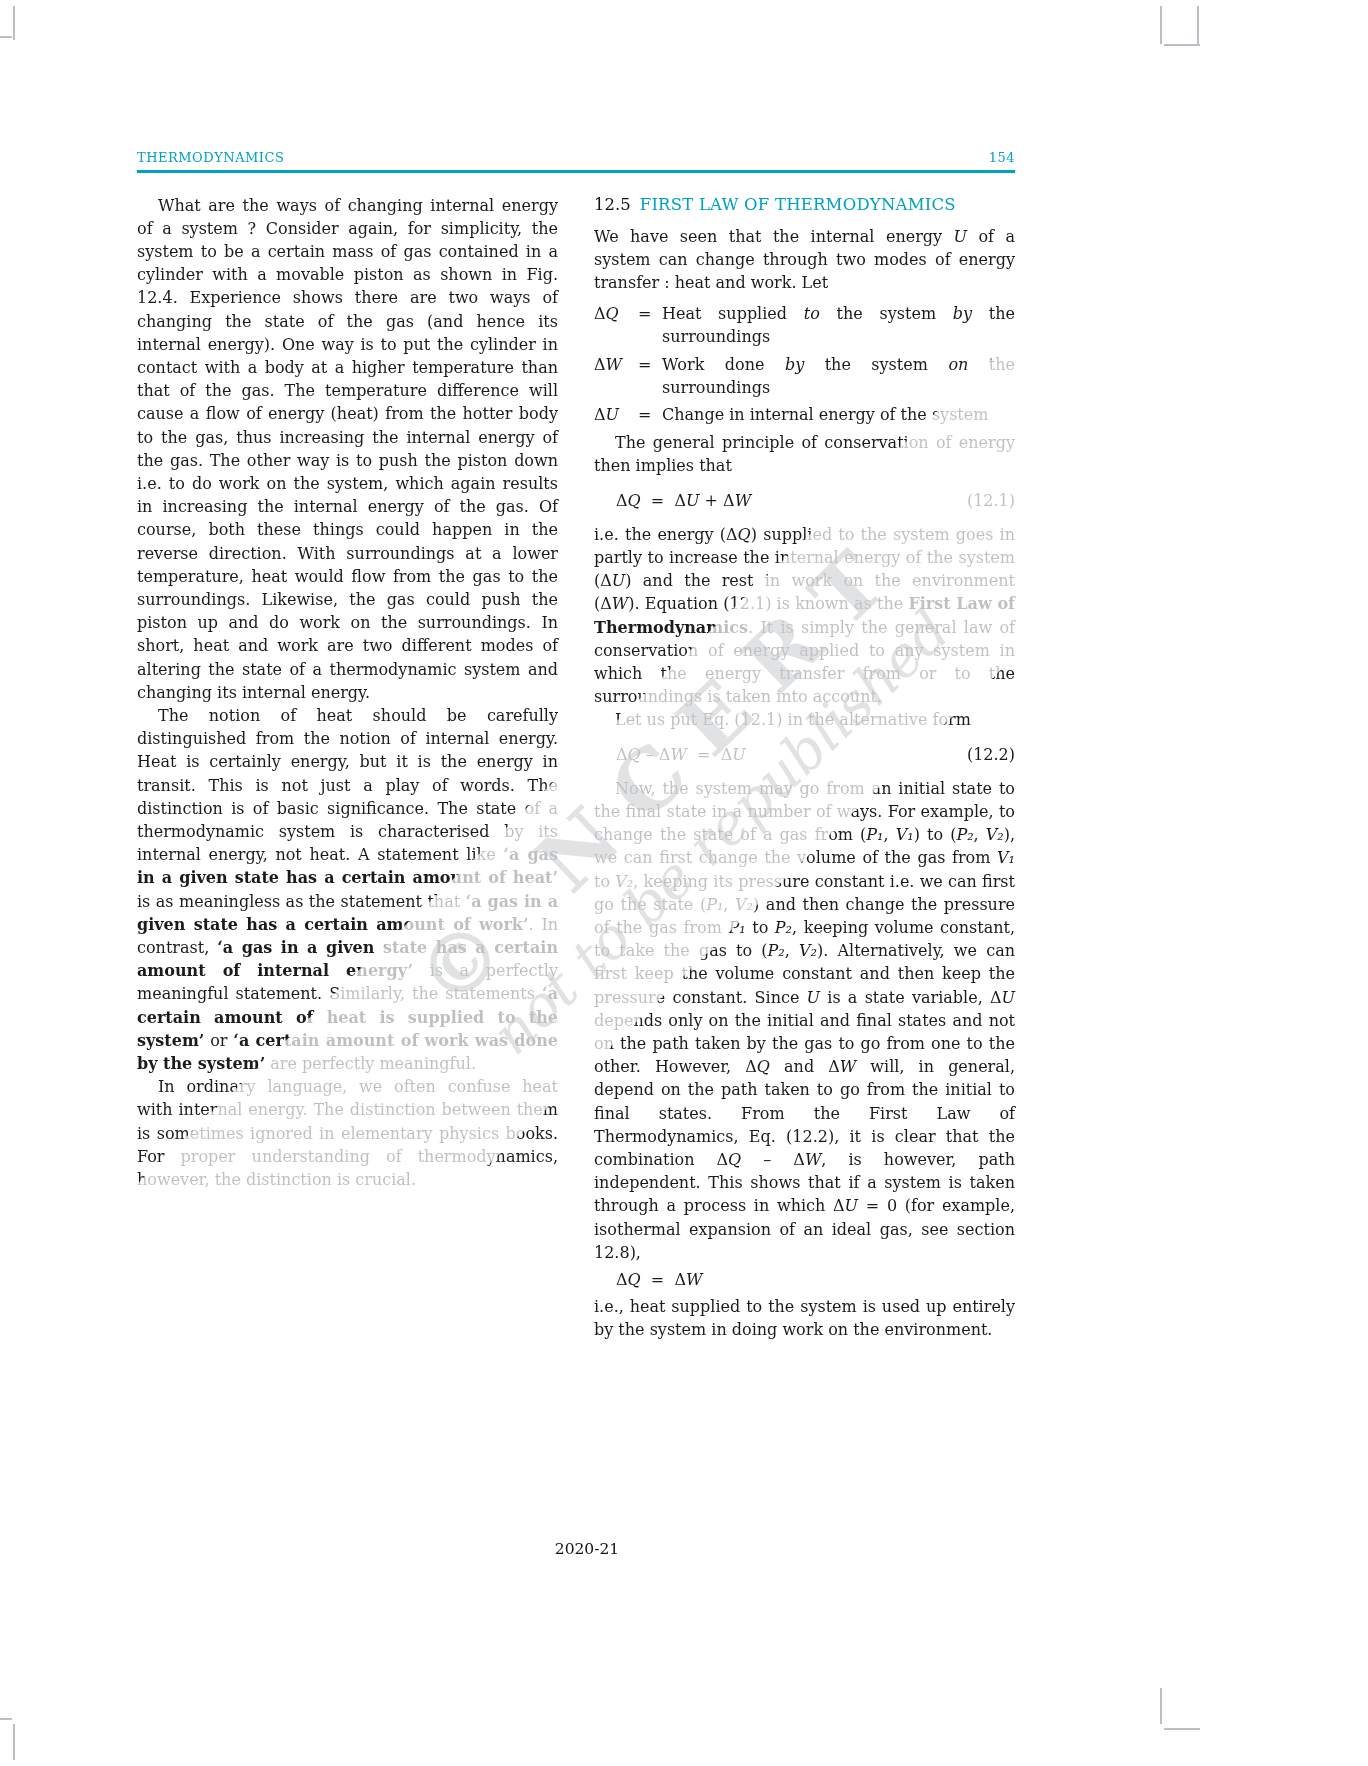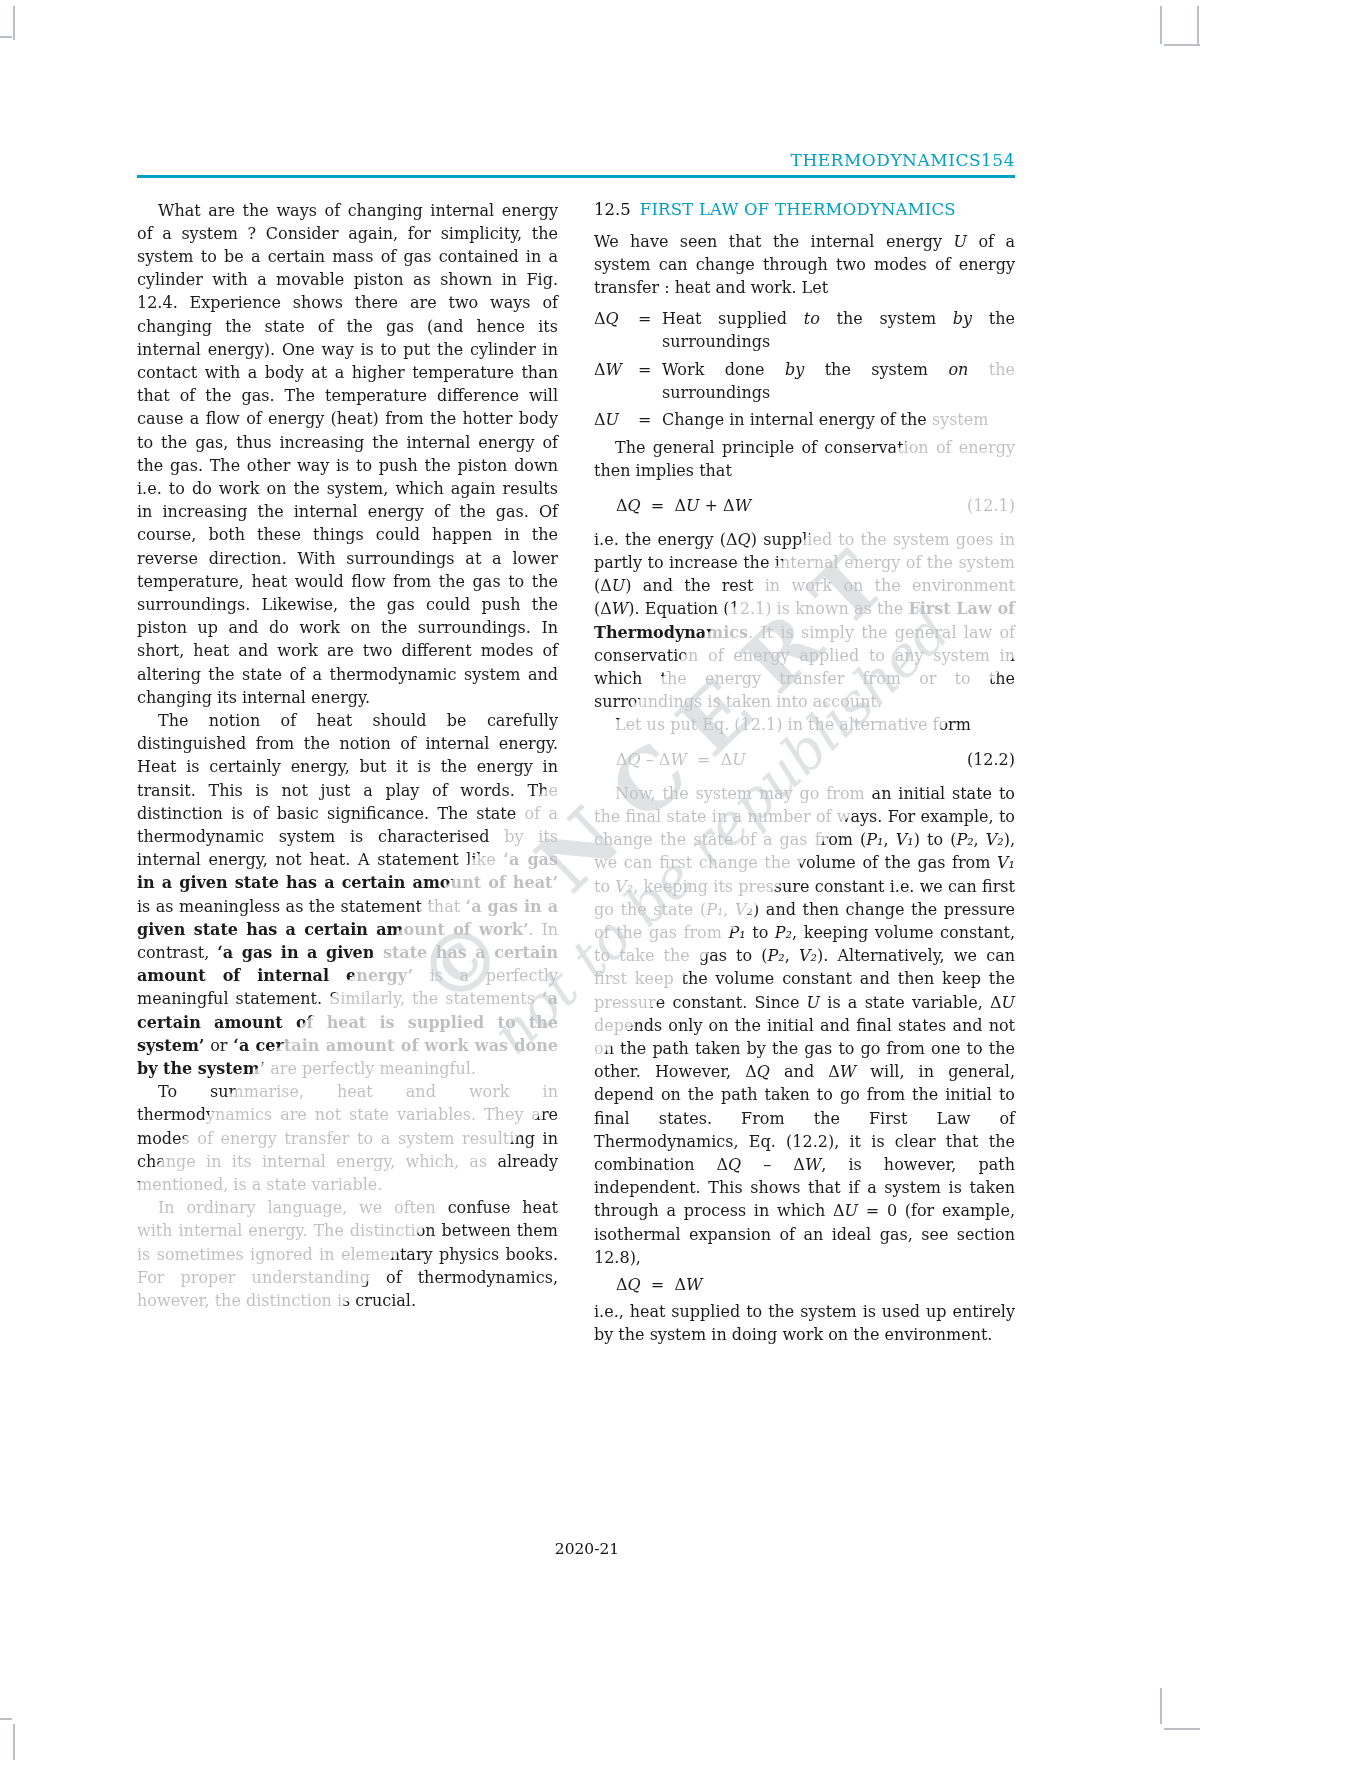--- a/index.html
+++ b/index.html
@@ -7,22 +7,22 @@
   html,body{width:1368px;height:1766px;background:#ffffff;overflow:hidden}
   body{position:relative;font-family:"DejaVu Serif","Liberation Serif",serif;color:var(--ink)}
 
   
   .mark{position:absolute;background:#b9bfc4}
   .mark.v{width:2px}
   .mark.h{height:2px}
 
   .content{position:absolute;left:137px;top:150px;width:878px}
 
-  .pg-header{display:flex;justify-content:flex-end;align-items:baseline;
-             color:var(--accent);font-size:17px;letter-spacing:.5px}
+  .pg-header{display:flex;justify-content:space-between;align-items:baseline;
+             color:var(--accent);font-size:13px;letter-spacing:.5px}
   .rule{height:2.5px;background:var(--accent);margin-top:5px}
 
   .columns{display:flex;gap:36px;margin-top:21px}
   .col{width:421px;font-size:16px;line-height:23.2px;text-align:justify}
   p{margin:0}
   p.indent{text-indent:21px}
   .b{font-weight:bold}
   .i{font-style:italic}
 
   .section-heading{font-size:16.5px;line-height:22px;margin-bottom:9px;font-weight:normal;text-align:left}
@@ -72,21 +72,20 @@
     <span>THERMODYNAMICS</span>
     <span>154</span>
   </div>
   <div class="rule"></div>
 
   <div class="columns">
 
     <div class="col">
       <p class="indent">What are the ways of changing internal energy of a system ? Consider again, for simplicity, the system to be a certain mass of gas contained in a cylinder with a movable piston as shown in Fig. 12.4.  Experience shows there are two ways of changing the state of the gas (and hence its internal energy).  One way is to put the cylinder in contact with a body at a higher temperature than that of the gas. The temperature difference will cause a flow of energy (heat) from the hotter body to the gas, thus increasing the internal energy of the gas. The other way is to push the piston down i.e. to do work on the system, which again results in increasing the internal energy of the gas.  Of course, both these things could happen in the reverse direction. With surroundings at a lower temperature, heat would flow from the gas to the surroundings.  Likewise, the gas could push the piston up and do work on the surroundings.  In short, heat and work are two different modes of altering the state of a thermodynamic system and changing its internal energy.</p>
       <p class="indent">The notion of heat should be carefully distinguished from the notion of internal energy. Heat is certainly energy, but it is the energy in transit.  This is not just a play of words.  The distinction is of basic significance. The state of a thermodynamic system is characterised by its internal energy, not heat. A statement like <span class="b">‘a gas in a given state has a certain amount of heat’</span> is as meaningless as the statement that <span class="b">‘a gas in a given state has a certain amount of work’</span>.  In contrast, <span class="b">‘a gas in a given state has a certain amount of internal energy’</span> is a perfectly meaningful statement. Similarly, the statements <span class="b">‘a certain amount of heat is supplied to the system’</span> or <span class="b">‘a certain amount of work was done by the system’</span> are perfectly meaningful.</p>
-      <p class="indent">To summarise, heat and work in thermodynamics are not state variables. They are modes of energy transfer to a system resulting in change in its internal energy, which, as already mentioned, is a state variable.</p>
       <p class="indent">In ordinary language, we often confuse heat with internal energy.  The distinction between them is sometimes ignored in elementary physics books. For proper understanding of thermodynamics, however, the distinction is crucial.</p>
     </div>
 
     <div class="col">
 
       <div class="section-heading">
         <span class="sec-num">12.5</span><span class="sec-title">FIRST LAW OF THERMODYNAMICS</span>
       </div>
 
       <p>We have seen that the internal energy <span class="i">U</span> of a system can change through two modes of energy transfer : heat and work.  Let</p>

